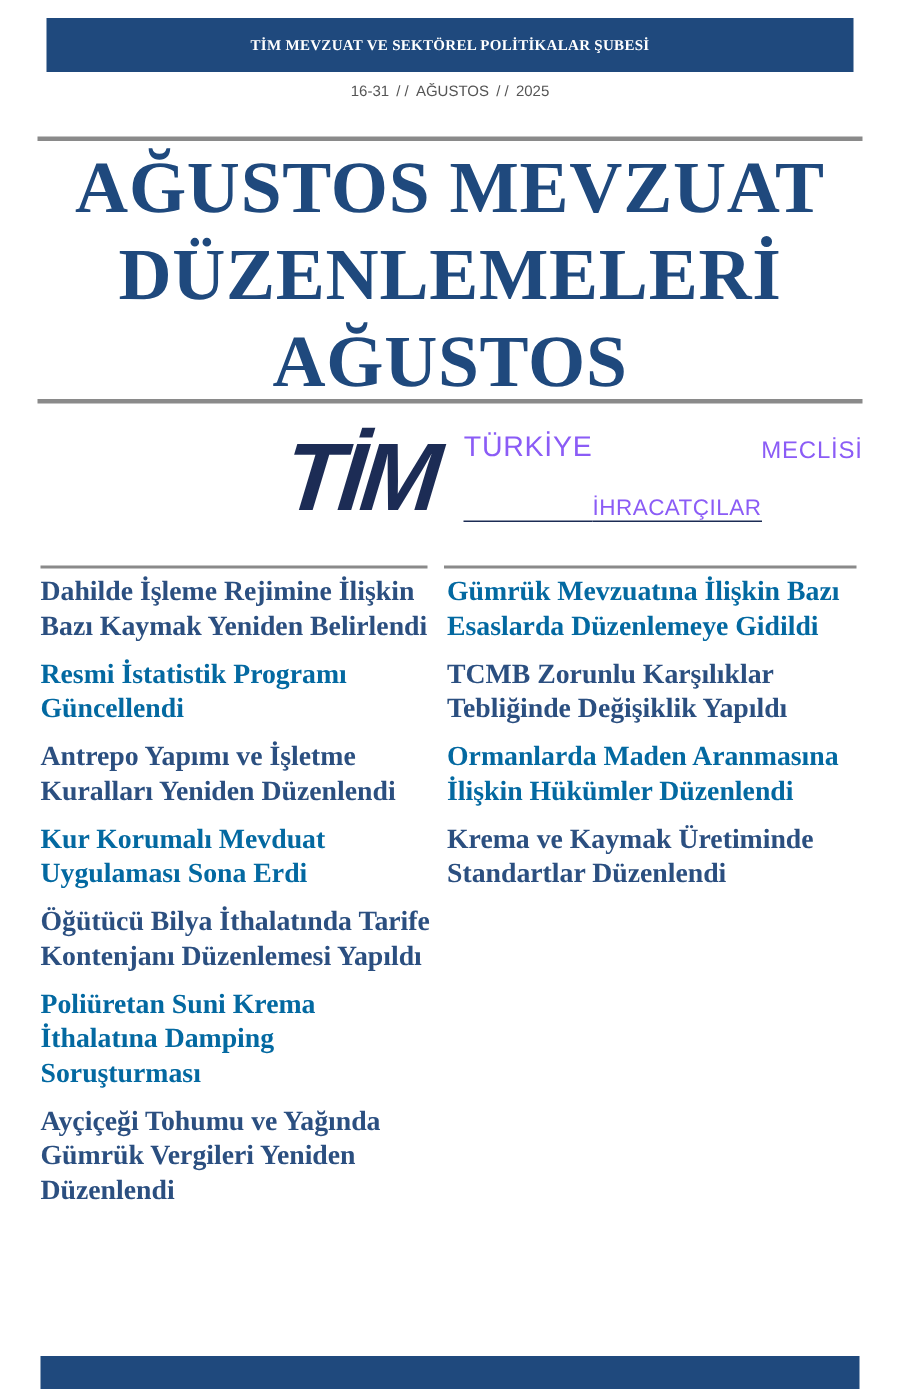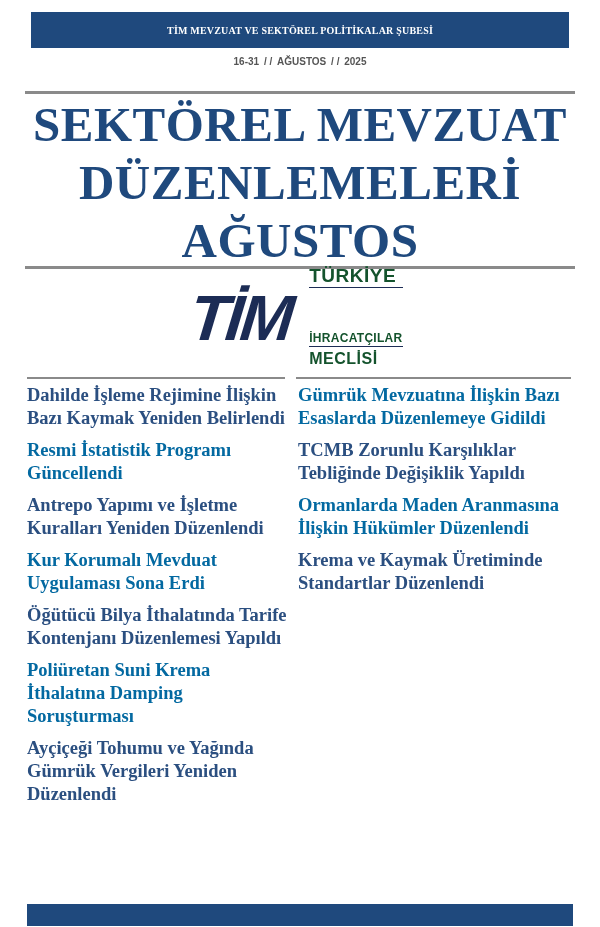--- a/index.html
+++ b/index.html
@@ -4,40 +4,40 @@
   <style>
     html, body { margin: 0; padding: 0; background: #ffffff; }
     body { width: 600px; height: 927px; position: relative; overflow: hidden; font-family: "Liberation Serif", serif; }
     .top-bar {
       position: absolute; left: 31px; top: 12px; width: 538px; height: 36px;
       background: #1f497d; color: #ffffff; display: flex; align-items: center; justify-content: center;
       font-family: "Liberation Serif", serif; font-weight: bold; font-size: 10px; letter-spacing: 0.2px;
     }
     .date-line {
       position: absolute; left: 0; top: 56px; width: 600px; text-align: center;
-      font-family: "Liberation Sans", sans-serif; font-weight: bold; font-size: 10px; color: #555555;
+      font-family: "Liberation Sans", sans-serif; font-weight: normal; font-size: 10px; color: #555555;
     }
     .date-line span { margin: 0 1px; }
     .rule { position: absolute; height: 3px; background: #8a8a8a; }
     .rule-top { left: 25px; top: 91px; width: 550px; }
     .rule-bottom { left: 25px; top: 266px; width: 550px; }
     .title {
       position: absolute; left: 0; top: 96px; width: 600px; text-align: center;
       font-family: "Liberation Serif", serif; font-weight: bold; color: #1f497d;
       font-size: 49px; line-height: 58px; letter-spacing: 0.5px;
     }
     .title div { white-space: nowrap; }
     .logo { position: absolute; left: 190px; top: 283px; height: 70px; display: flex; align-items: center; }
     .logo-mark {
       font-family: "Liberation Sans", sans-serif; font-weight: bold; font-style: italic;
       color: #1c2c55; font-size: 64px; letter-spacing: -3px; line-height: 64px; transform: skewX(-6deg);
     }
-    .logo-words { margin-left: 18px; display: flex; flex-direction: column; font-family: "Liberation Sans", sans-serif; font-weight: bold; color: #14532d; }
+    .logo-words { margin-left: 18px; display: flex; font-family: "Liberation Sans", sans-serif; font-weight: normal; color: #8b5cf6; }
     .logo-w1 { font-size: 19px; line-height: 20px; border-bottom: 1.5px solid #1c2c55; padding-bottom: 1px; letter-spacing: 0.5px; }
-    .logo-w2 { font-size: 12px; line-height: 14px; border-bottom: 1.5px solid #1c2c55; padding: 1px 0; letter-spacing: 0.3px; margin-top: 42px; }
+    .logo-w2 { font-size: 15px; line-height: 14px; border-bottom: 1.5px solid #1c2c55; padding: 1px 0; letter-spacing: 0.3px; margin-top: 42px; }
     .logo-w3 { font-size: 16px; line-height: 24px; letter-spacing: 0.5px; }
     .col-rule { position: absolute; top: 377px; height: 2px; background: #8a8a8a; }
     .col-rule-left { left: 27px; width: 258px; }
     .col-rule-right { left: 296px; width: 275px; }
     .col { position: absolute; top: 384px; font-family: "Liberation Serif", serif; font-weight: bold; font-size: 18.5px; line-height: 23px; }
     .col-left { left: 27px; width: 262px; }
     .col-right { left: 298px; width: 280px; }
     .item { margin-bottom: 9px; }
     .item.blue { color: #2b4f80; }
     .item.black { color: #0369a1; }
@@ -54,21 +54,21 @@
   <span>16-31</span>
   <span>/ /</span>
   <span>AĞUSTOS</span>
   <span>/ /</span>
   <span>2025</span>
 </div>
 
 <div class="rule rule-top"></div>
 
 <div class="title">
-  <div>SEKTÖREL MEVZUAT</div>
+  <div>AĞUSTOS MEVZUAT</div>
   <div>DÜZENLEMELERİ</div>
   <div>AĞUSTOS</div>
 </div>
 
 <div class="rule rule-bottom"></div>
 
 <div class="logo">
   <div class="logo-mark">TİM</div>
   <div class="logo-words">
     <span class="logo-w1">TÜRKİYE</span>

